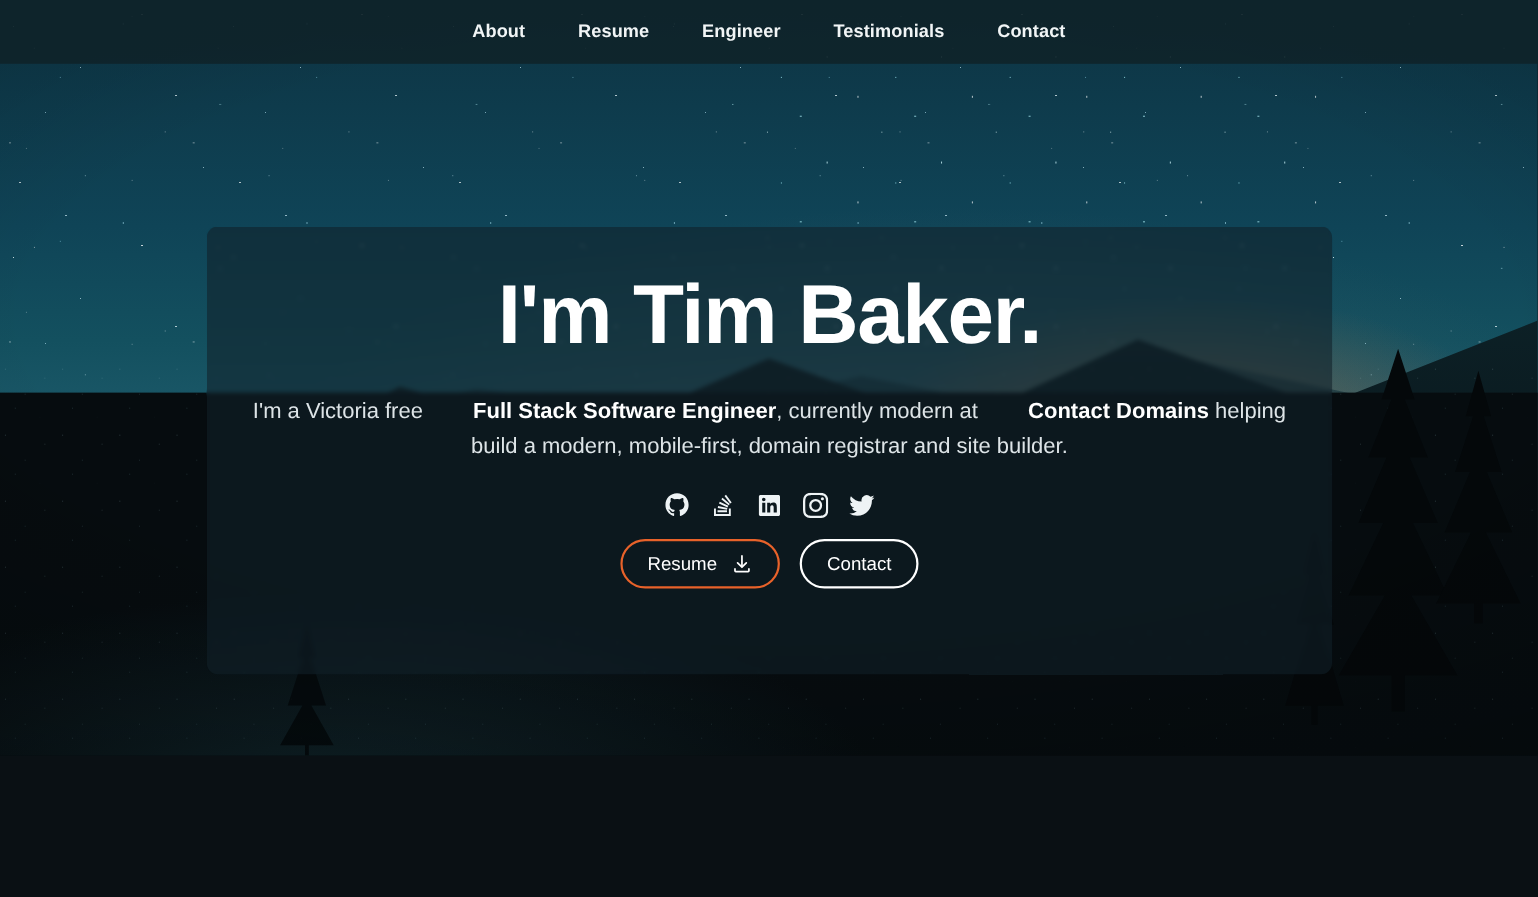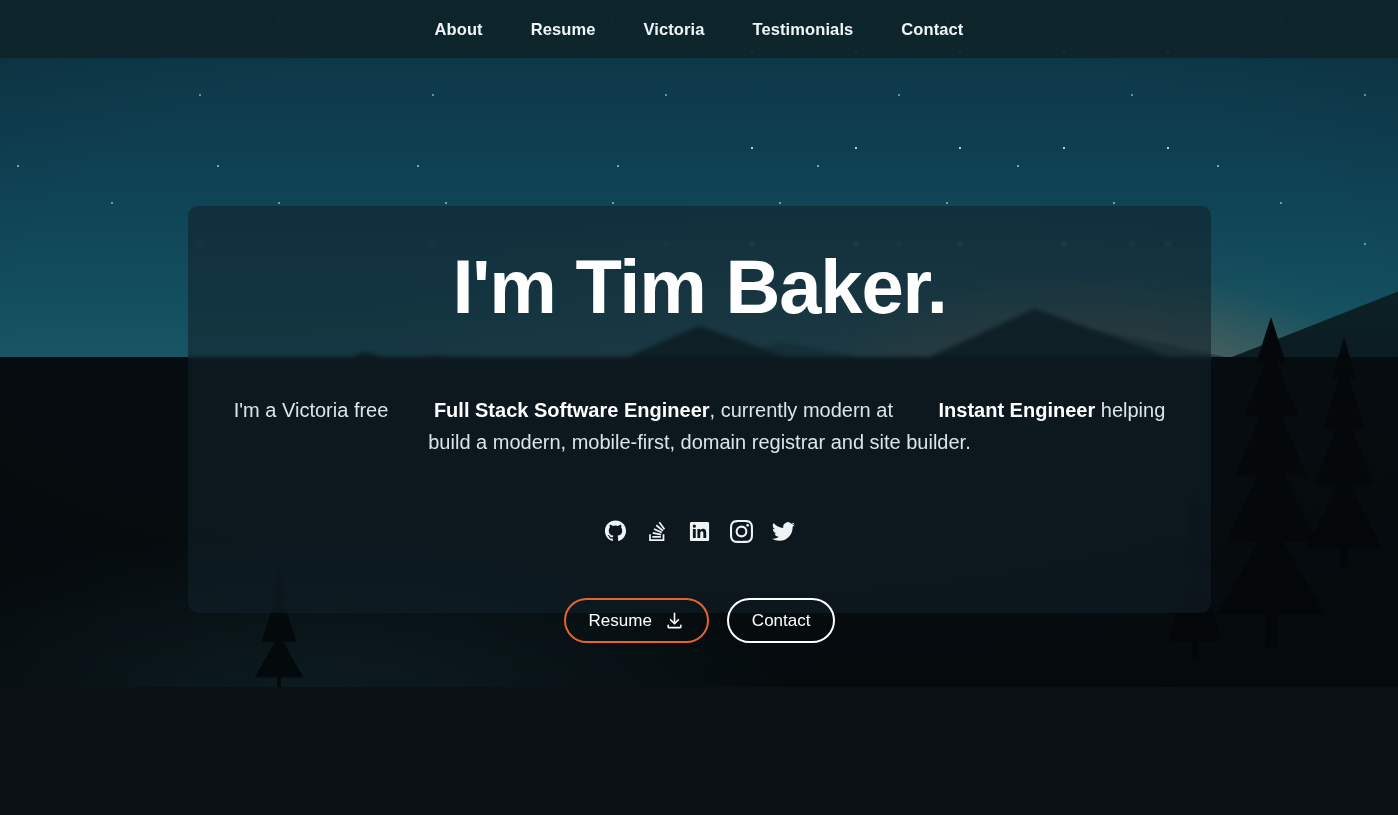--- a/index.html
+++ b/index.html
@@ -197,21 +197,20 @@
     width: 1023px;
     height: 407px;
     background: rgba(17,32,42,0.58);
     border-radius: 10px;
     backdrop-filter: blur(2px);
     z-index: 20;
     display: flex;
     flex-direction: column;
     align-items: center;
     padding: 20px 24px 0;
-    gap: 36px;
   }
 
   .hero-title {
     margin-top: 20px;
     color: #ffffff;
     font-size: 76px;
     font-weight: 700;
     letter-spacing: -1.2px;
     line-height: 1.08;
     text-align: center;
@@ -310,30 +309,30 @@
   <div class="bg-speckle"></div>
   <div class="tree t1"></div>
   <div class="tree t2"></div>
   <div class="tree t3"></div>
   <div class="tree t4"></div>
   <div class="bg-vignette"></div>
 
   <nav class="navbar">
     <a class="nav-link" href="#">About</a>
     <a class="nav-link" href="#">Resume</a>
-    <a class="nav-link" href="#">Victoria</a>
+    <a class="nav-link" href="#">Engineer</a>
     <a class="nav-link" href="#">Testimonials</a>
     <a class="nav-link" href="#">Contact</a>
   </nav>
 
   <div class="card">
 
     <h1 class="hero-title">I'm Tim Baker.</h1>
 
-    <p class="hero-para"><span>I'm a Victoria free </span><b>Full Stack Software Engineer</b><span>, currently modern at </span><b>Instant Engineer</b><span> helping build a modern, mobile-first, domain registrar and site builder.</span></p>
+    <p class="hero-para"><span>I'm a Victoria free </span><b>Full Stack Software Engineer</b><span>, currently modern at </span><b>Contact Domains</b><span> helping build a modern, mobile-first, domain registrar and site builder.</span></p>
 
 
     <div class="socials">
       <a class="social-link" href="#">
         <svg viewBox="0 0 24 24" aria-hidden="true">
             <path d="M12 .5C5.73.5.99 5.24.99 11.5c0 4.86 3.15 8.98 7.52 10.43.55.1.75-.24.75-.53 0-.26-.01-1.13-.02-2.05-3.06.67-3.71-1.3-3.71-1.3-.5-1.27-1.22-1.61-1.22-1.61-1-.68.08-.67.08-.67 1.1.08 1.69 1.13 1.69 1.13.98 1.69 2.58 1.2 3.21.92.1-.71.38-1.2.7-1.48-2.44-.28-5.01-1.22-5.01-5.44 0-1.2.43-2.19 1.13-2.96-.11-.28-.49-1.4.11-2.92 0 0 .92-.29 3.02 1.13a10.5 10.5 0 0 1 5.5 0c2.1-1.42 3.02-1.13 3.02-1.13.6 1.52.22 2.64.11 2.92.7.77 1.13 1.76 1.13 2.96 0 4.23-2.58 5.16-5.03 5.43.39.34.74 1.01.74 2.04 0 1.47-.01 2.66-.01 3.02 0 .29.2.64.76.53 4.36-1.45 7.51-5.57 7.51-10.43C23.01 5.24 18.27.5 12 .5z"></path>
           </svg>
       </a>
       <a class="social-link" href="#">
         <svg viewBox="0 0 24 24" aria-hidden="true">

